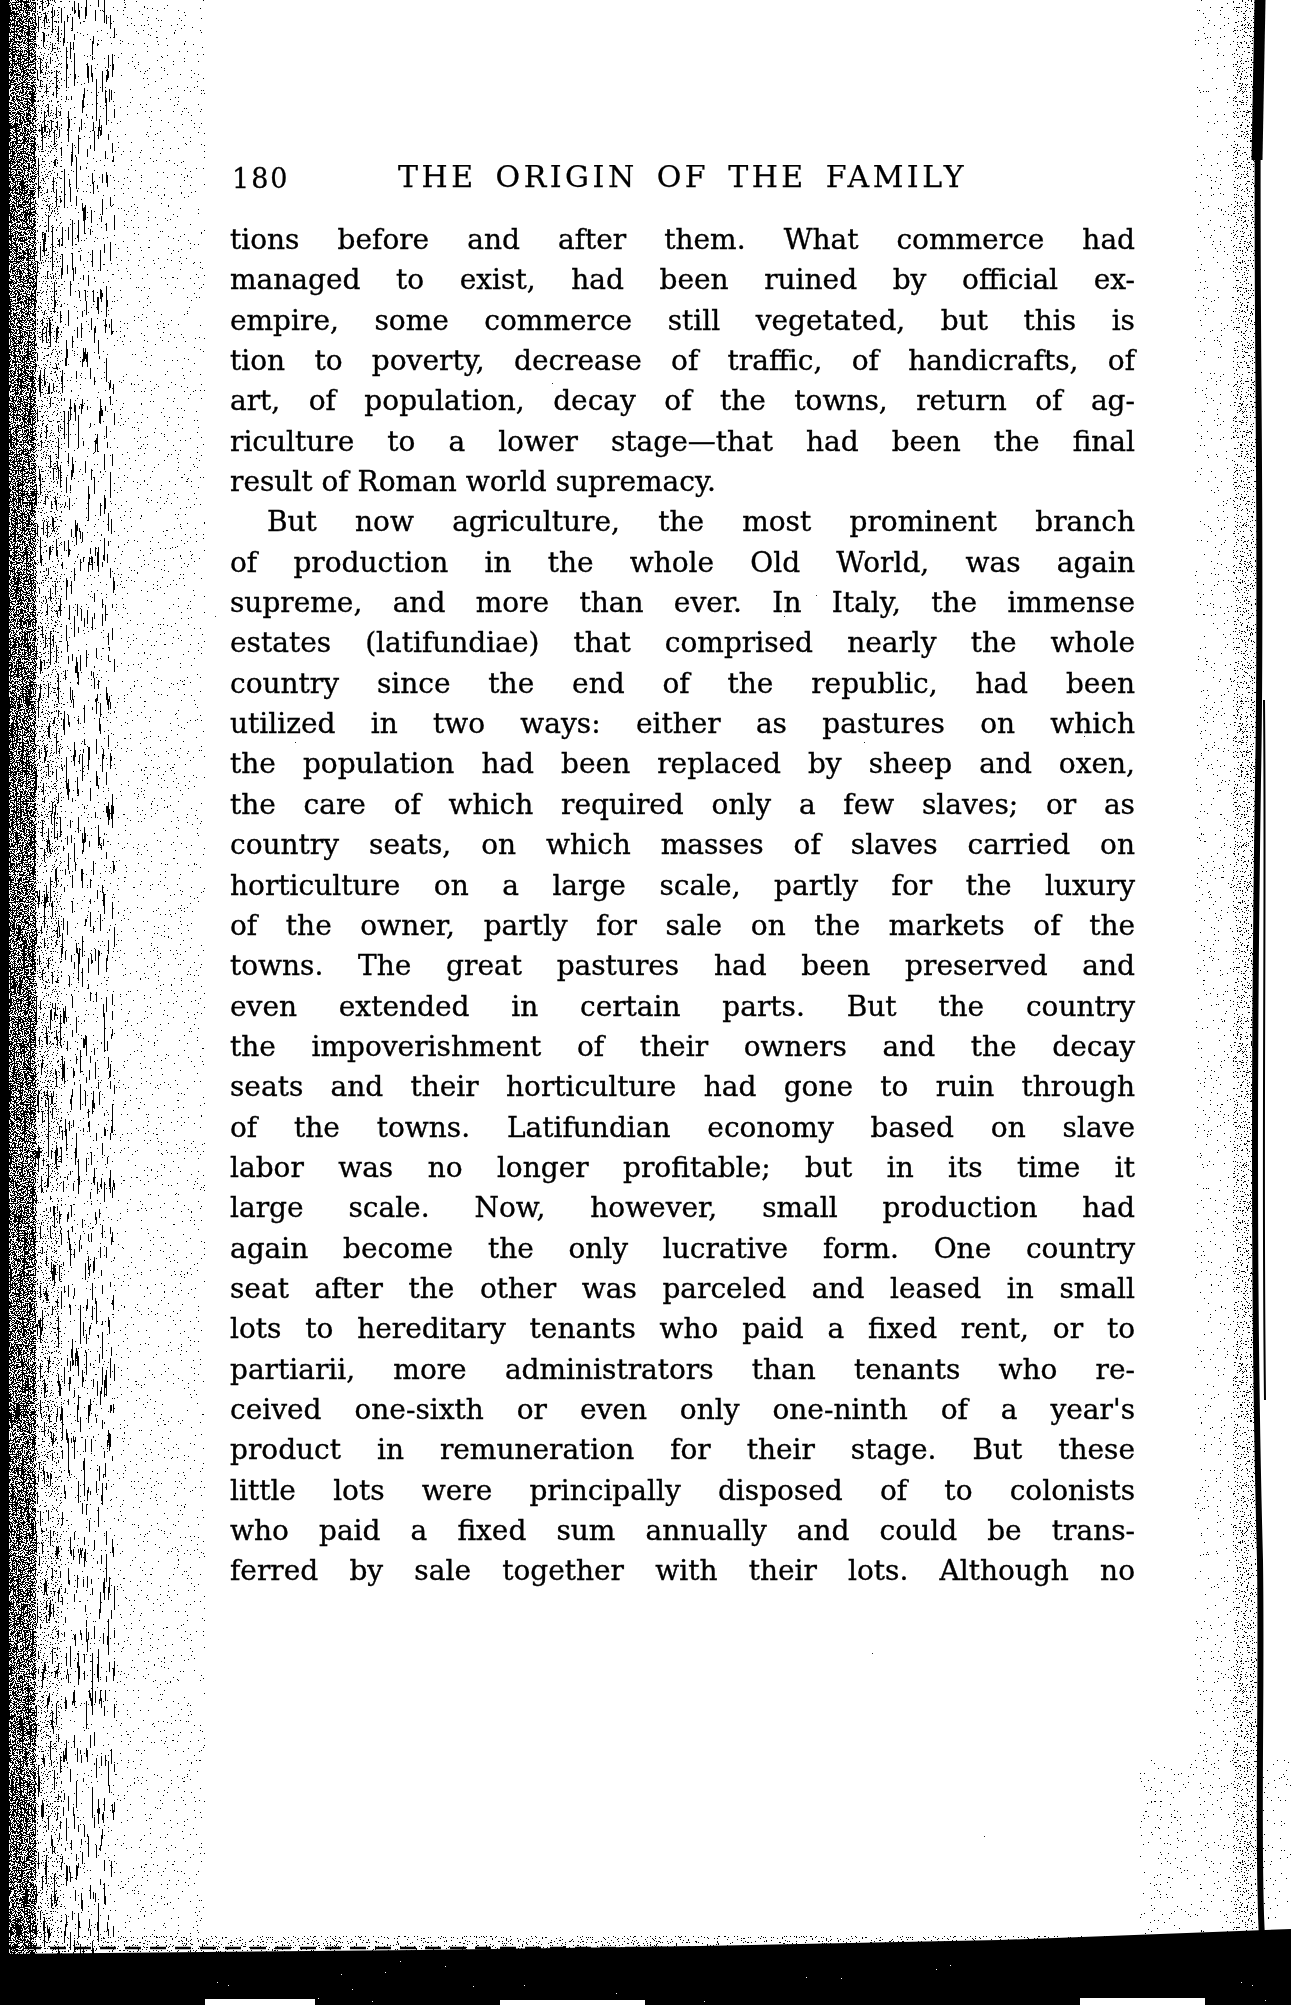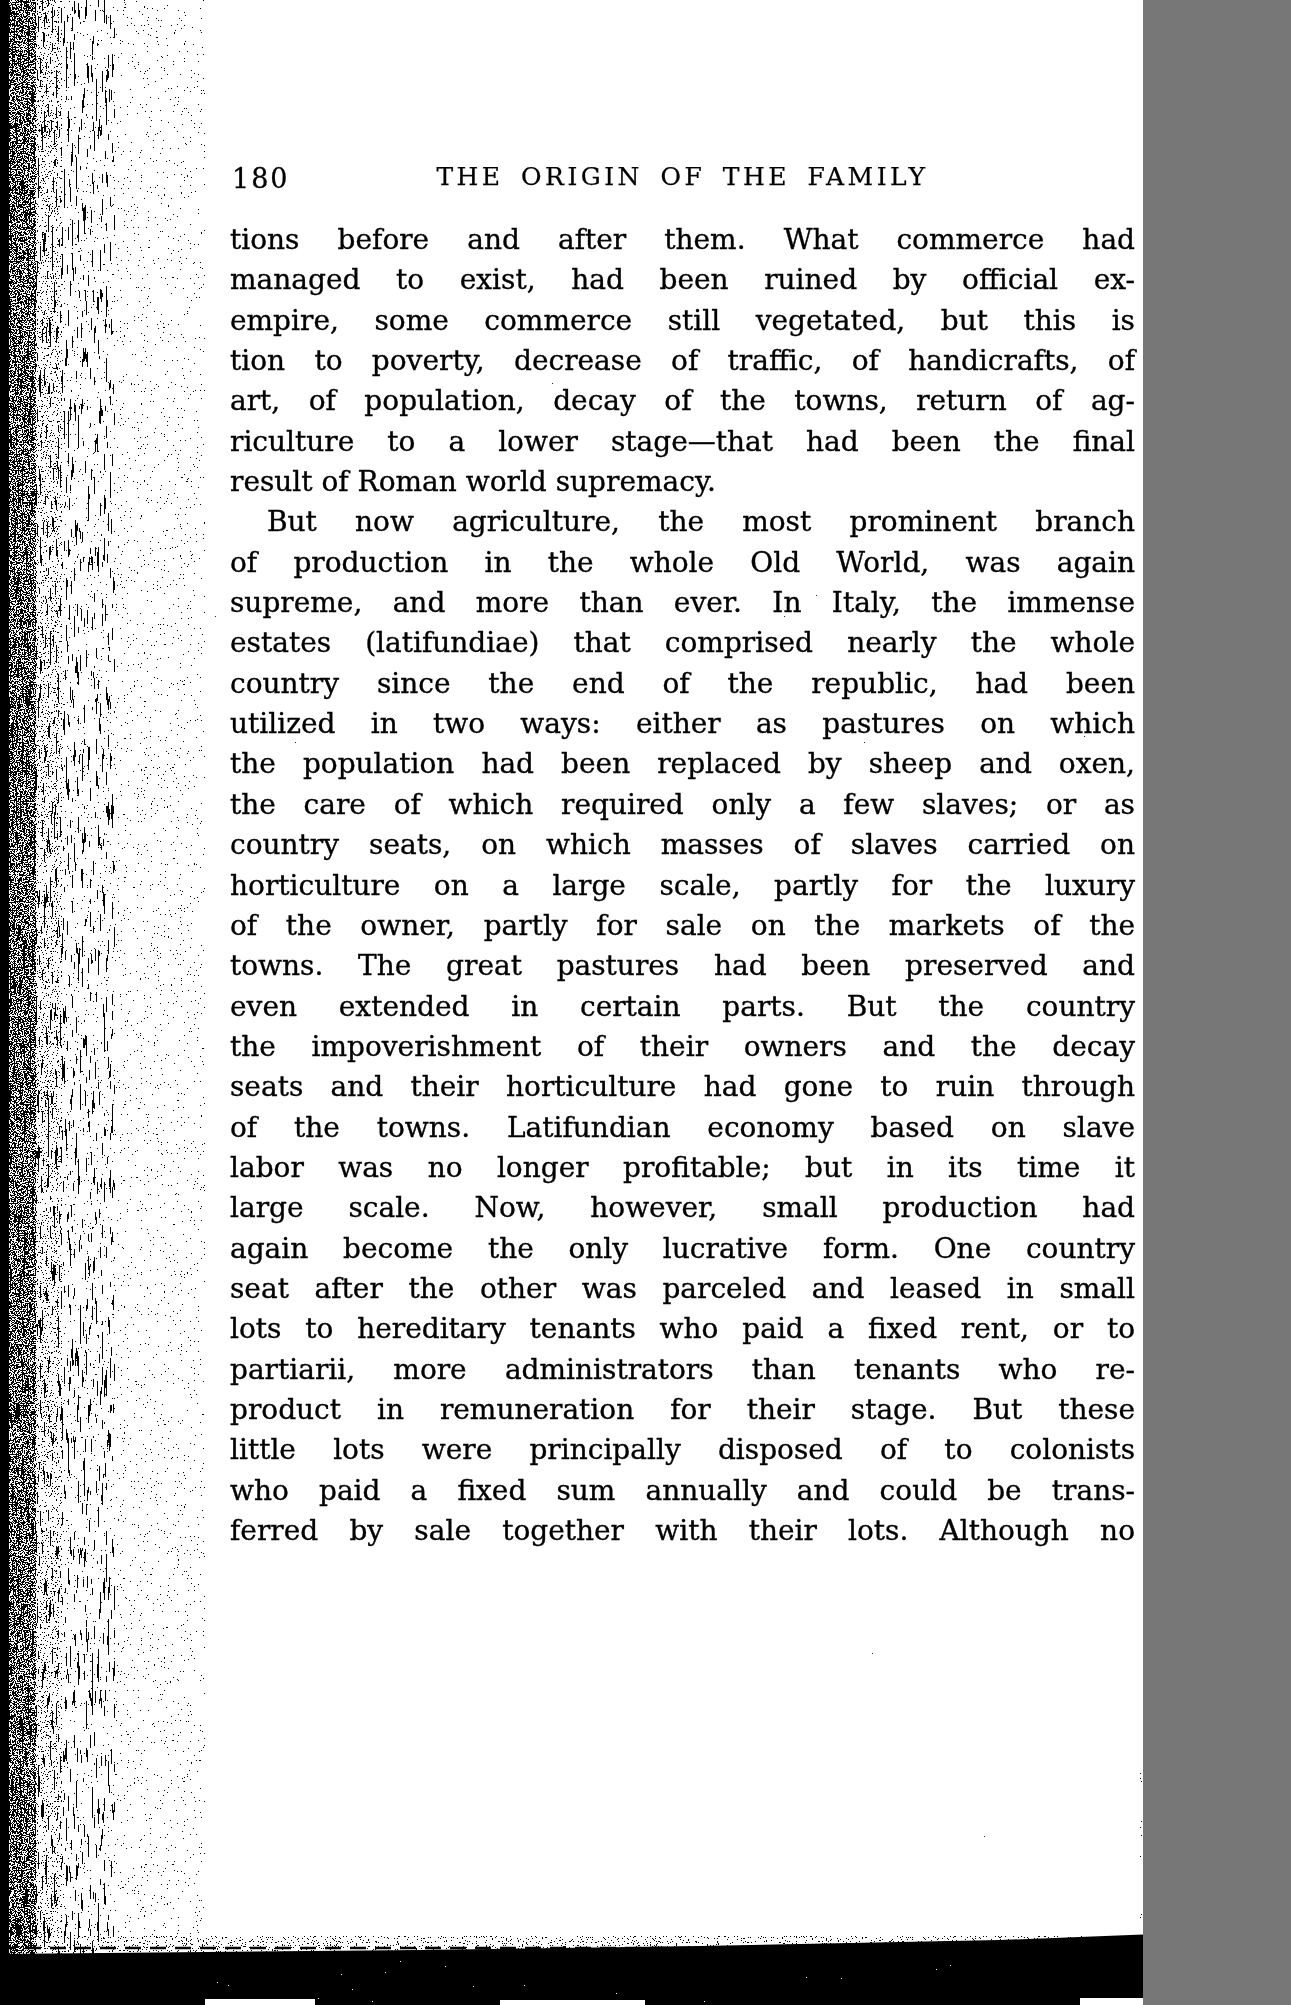--- a/index.html
+++ b/index.html
@@ -1,31 +1,31 @@
 <!DOCTYPE html>
 <html><head>
 <meta charset="utf-8">
 <style>
   html,body { margin:0; padding:0; background:#777; }
   .scan-page {
-    position:relative; width:1143px; height:2005px;
+    position:relative; width:1291px; height:2005px;
     background:#ffffff; overflow:hidden;
     font-family:"DejaVu Serif","Liberation Serif",serif;
     color:#000;
   }
   .artifacts { position:absolute; left:0; top:0; width:1291px; height:2005px; pointer-events:none; }
   .text-column { position:absolute; left:230px; top:160px; width:905px; }
   .page-header { position:relative; height:36px; margin-bottom:24px; }
   .folio {
     position:absolute; left:2px; top:3px;
     font-size:27px; letter-spacing:2px; line-height:32px;
     -webkit-text-stroke:0.3px #000;
   }
   .running-title {
-    text-align:center; font-size:25px; line-height:34px;
+    text-align:center; font-size:30px; line-height:34px;
     letter-spacing:3.5px; word-spacing:6px;
     -webkit-text-stroke:0.25px #000;
   }
   .body-text {
     font-size:28px; line-height:40.35px;
     -webkit-text-stroke:0.35px #000;
   }
   .line {
     text-align:justify; text-align-last:justify; text-justify:inter-word;
     height:40.35px; white-space:normal;
@@ -146,20 +146,21 @@
         <div class="line">even extended in certain parts.  But the country</div>
         <div class="line">the impoverishment of their owners and the decay</div>
         <div class="line">seats and their horticulture had gone to ruin through</div>
         <div class="line">of the towns.  Latifundian economy based on slave</div>
         <div class="line">labor was no longer profitable; but in its time it</div>
         <div class="line">large scale.  Now, however, small production had</div>
         <div class="line">again become the only lucrative form.  One country</div>
         <div class="line">seat after the other was parceled and leased in small</div>
         <div class="line">lots to hereditary tenants who paid a fixed rent, or to</div>
         <div class="line">partiarii, more administrators than tenants who re-</div>
+        <div class="line">ceived one-sixth or even only one-ninth of a year's</div>
         <div class="line">product in remuneration for their stage.  But these</div>
         <div class="line">little lots were principally disposed of to colonists</div>
         <div class="line">who paid a fixed sum annually and could be trans-</div>
         <div class="line">ferred by sale together with their lots.  Although no</div>
       </div>
   </div>
 
 </div>
 
 </body></html>

